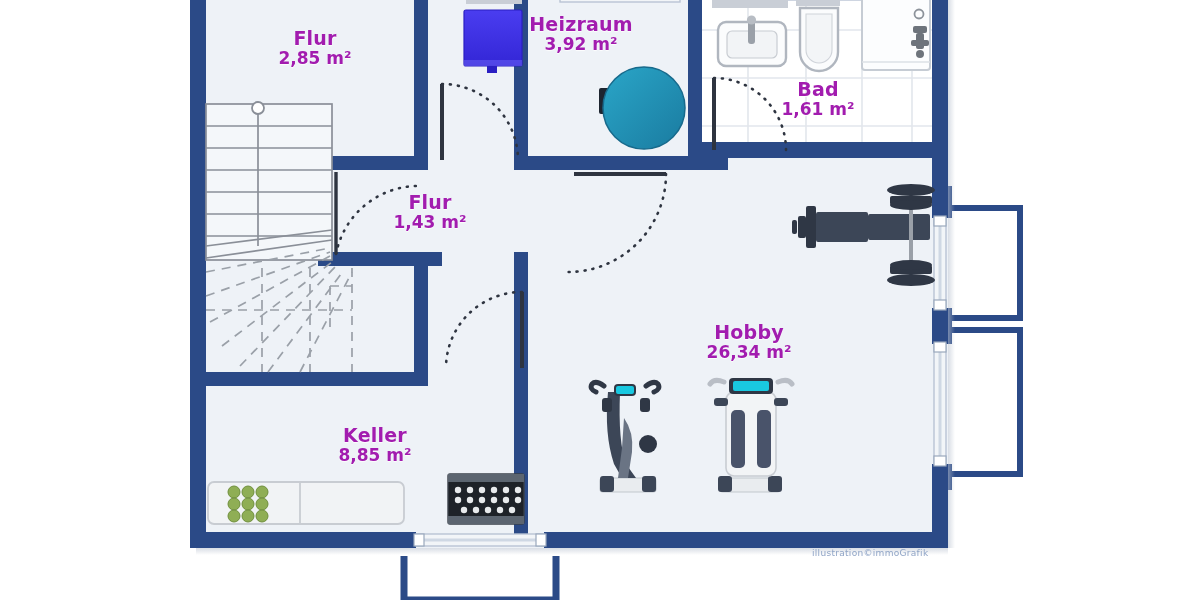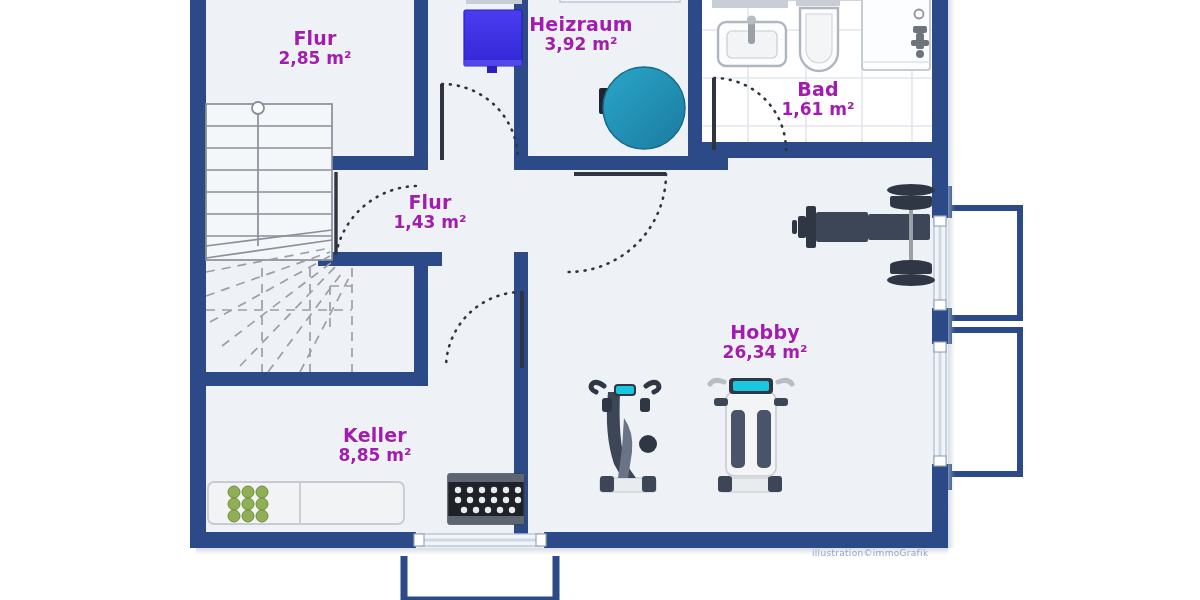--- a/index.html
+++ b/index.html
@@ -337,21 +337,21 @@
 <div class="room-label" style="left:818px;top:67px;transform:translateX(-50%);margin-top:12px;">
   <span class="nm">Bad</span>
   <span class="ar">1,61 m²</span>
 </div>
 
 <div class="room-label" style="left:430px;top:192px;transform:translateX(-50%);">
   <span class="nm">Flur</span>
   <span class="ar">1,43 m²</span>
 </div>
 
-<div class="room-label" style="left:749px;top:322px;transform:translateX(-50%);margin-left:16px;">
+<div class="room-label" style="left:749px;top:322px;transform:translateX(-50%);">
   <span class="nm">Hobby</span>
   <span class="ar">26,34 m²</span>
 </div>
 
 <div class="room-label" style="left:375px;top:425px;transform:translateX(-50%);">
   <span class="nm">Keller</span>
   <span class="ar">8,85 m²</span>
 </div>
 
 <div class="wm">illustration©immoGrafik</div>

